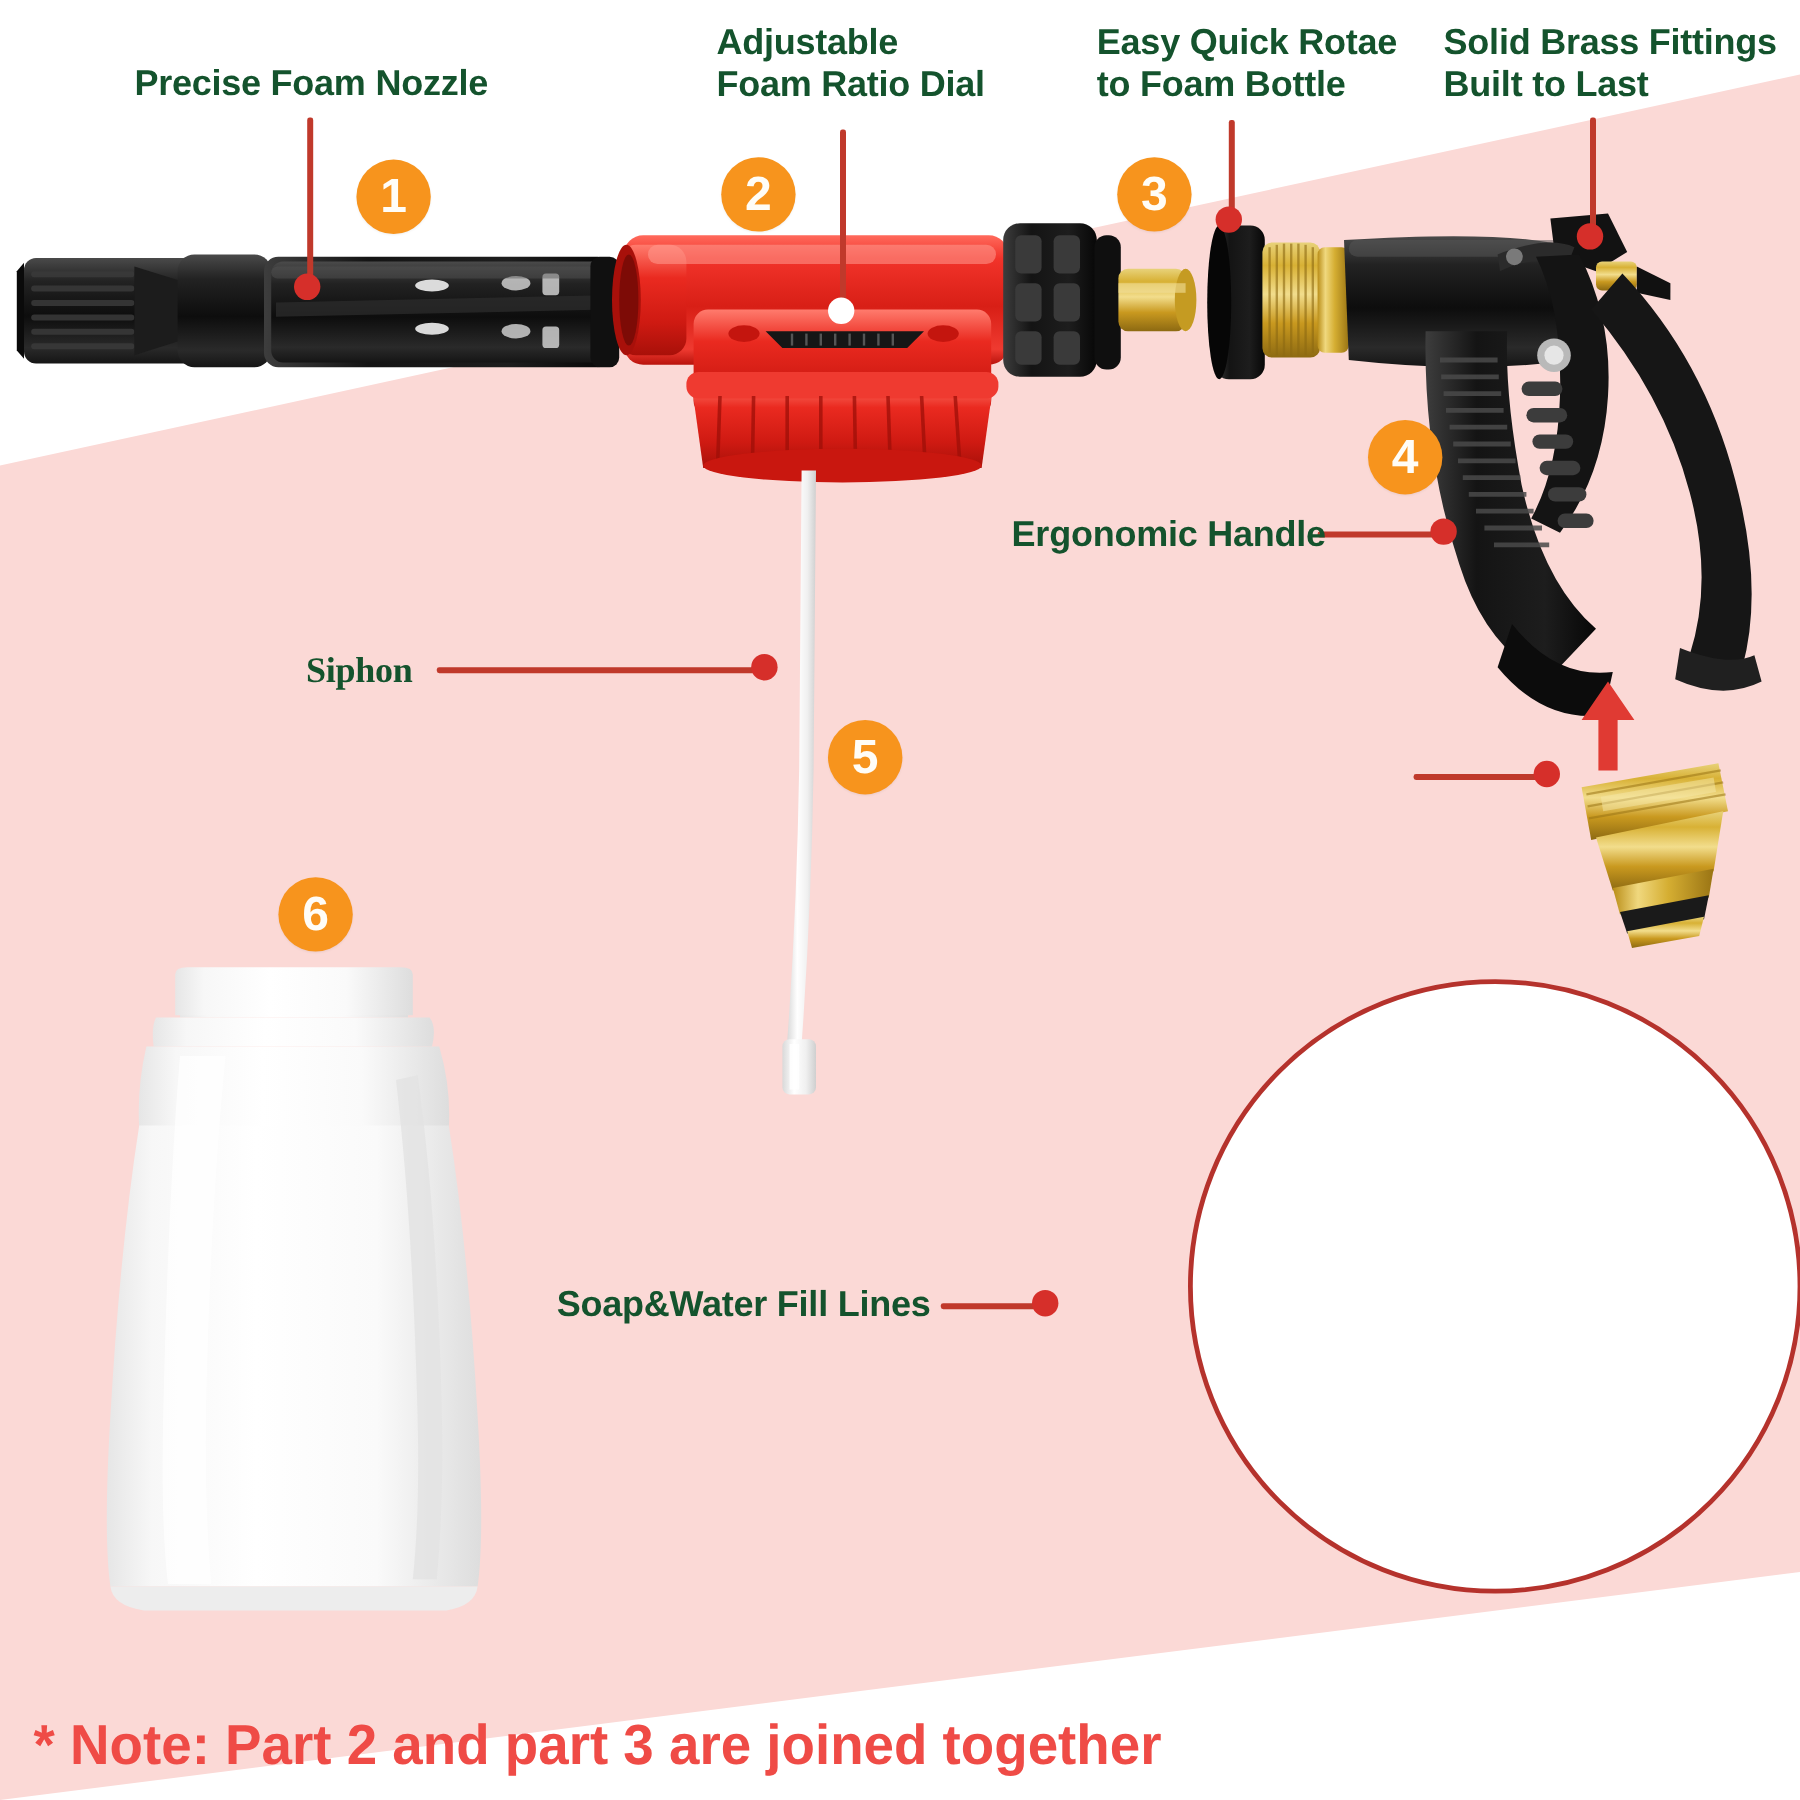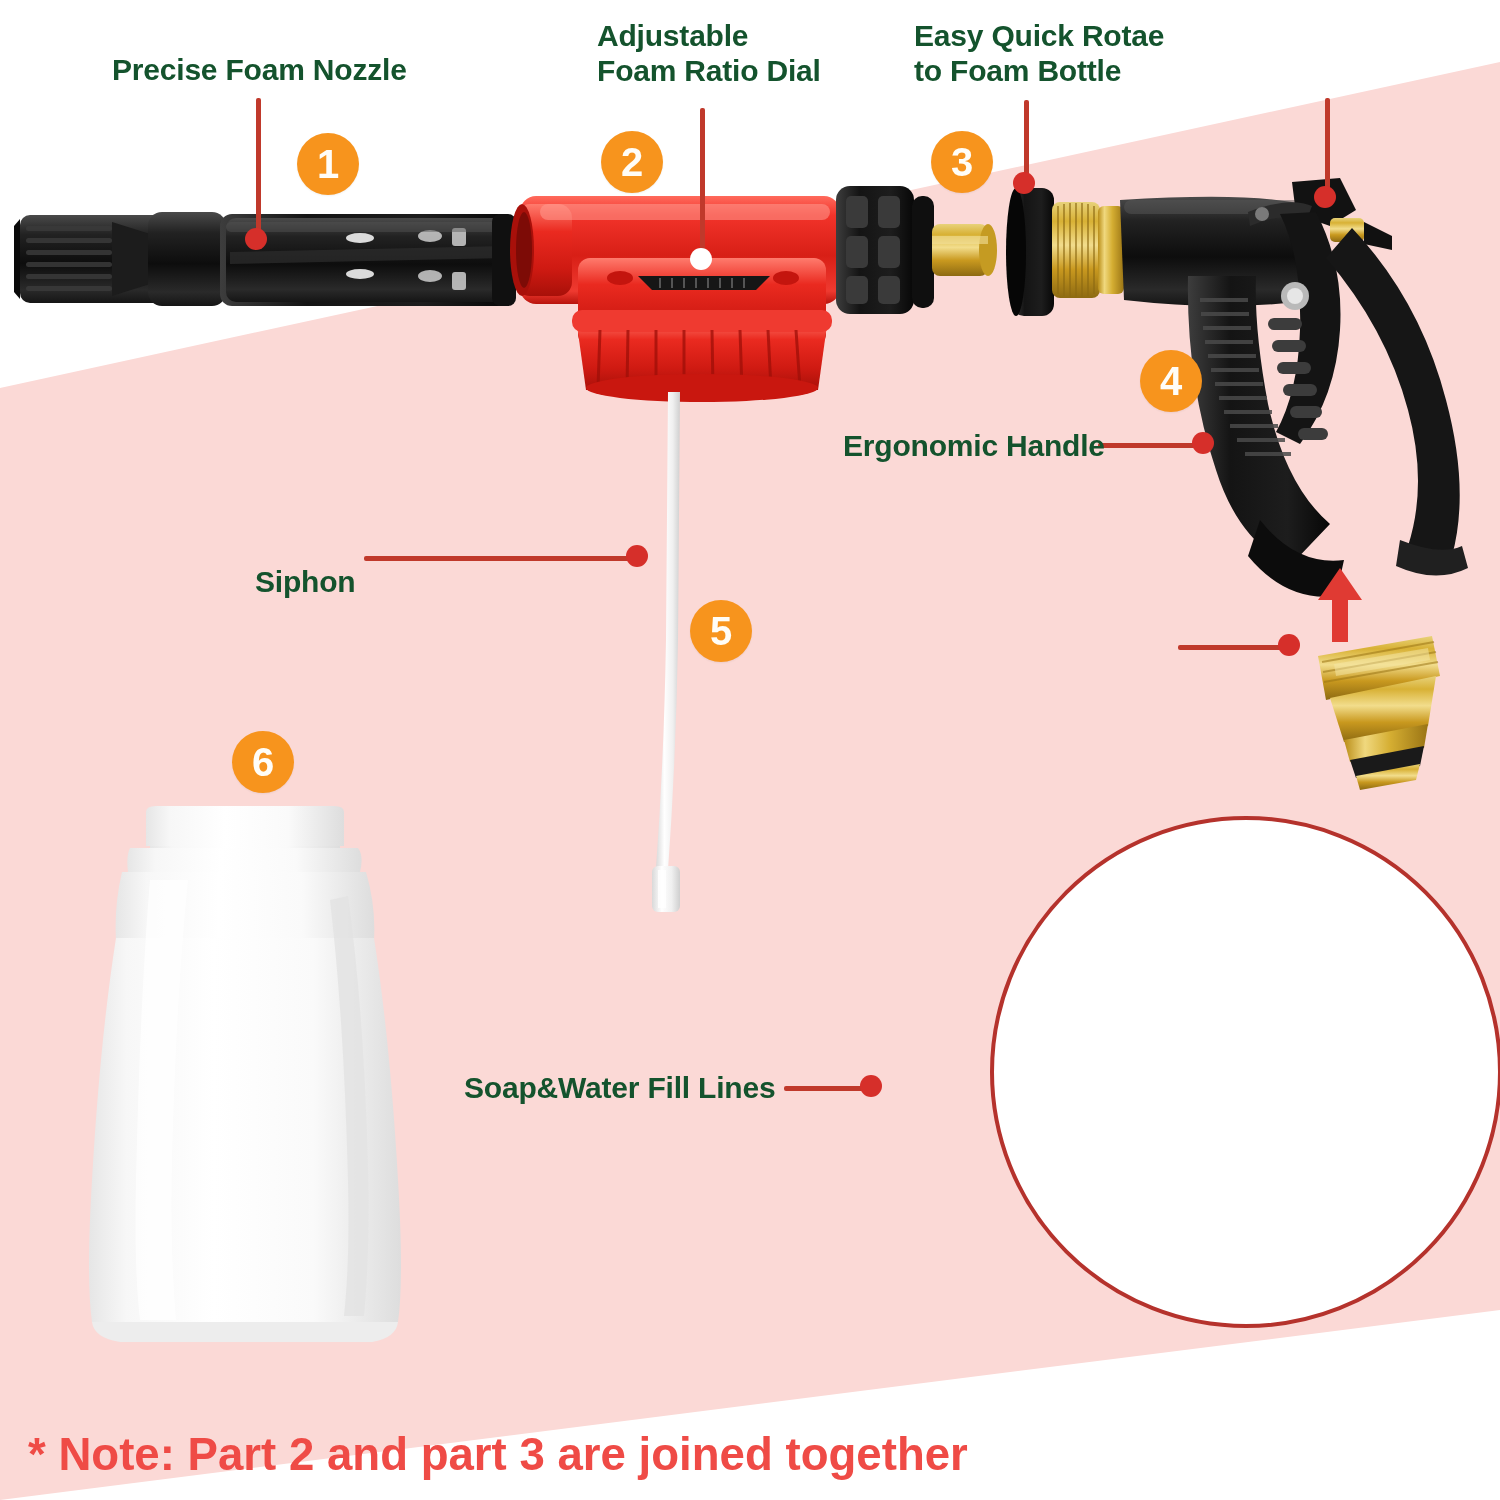--- a/index.html
+++ b/index.html
@@ -354,25 +354,27 @@
   <div class="leader-dot" style="left:860px;top:1075px;"></div>
 
   <div class="label" style="left:112px;top:52px;">Precise Foam Nozzle</div>
 
   <div class="label" style="left:597px;top:18px;">Adjustable
 Foam Ratio Dial</div>
 
   <div class="label" style="left:914px;top:18px;">Easy Quick Rotae
 to Foam Bottle</div>
 
+  <div class="label" style="left:1203px;top:18px;">Solid Brass Fittings
+Built to Last</div>
 
   <div class="label" style="left:843px;top:428px;">Ergonomic Handle</div>
 
 
-  <div class="label" style="left:255px;top:564px;">Siphon</div>
+  <div class="label" style="left:255px;top:541px;font-family:Liberation Serif, serif;">Siphon</div>
 
   <div class="label" style="left:464px;top:1070px;">Soap&amp;Water Fill Lines</div>
 
   <div class="badge" style="left:297px;top:133px;">1</div>
   <div class="badge" style="left:601px;top:131px;">2</div>
   <div class="badge" style="left:931px;top:131px;">3</div>
   <div class="badge" style="left:1140px;top:350px;">4</div>
   <div class="badge" style="left:690px;top:600px;">5</div>
   <div class="badge" style="left:232px;top:731px;">6</div>
 

